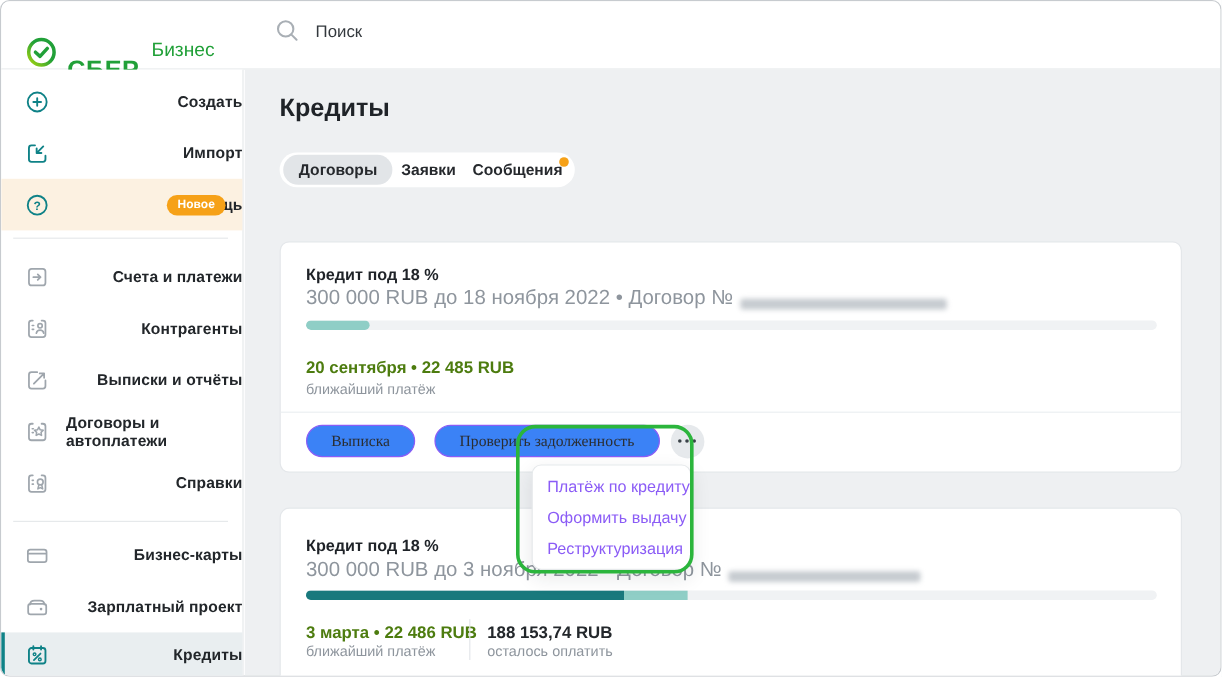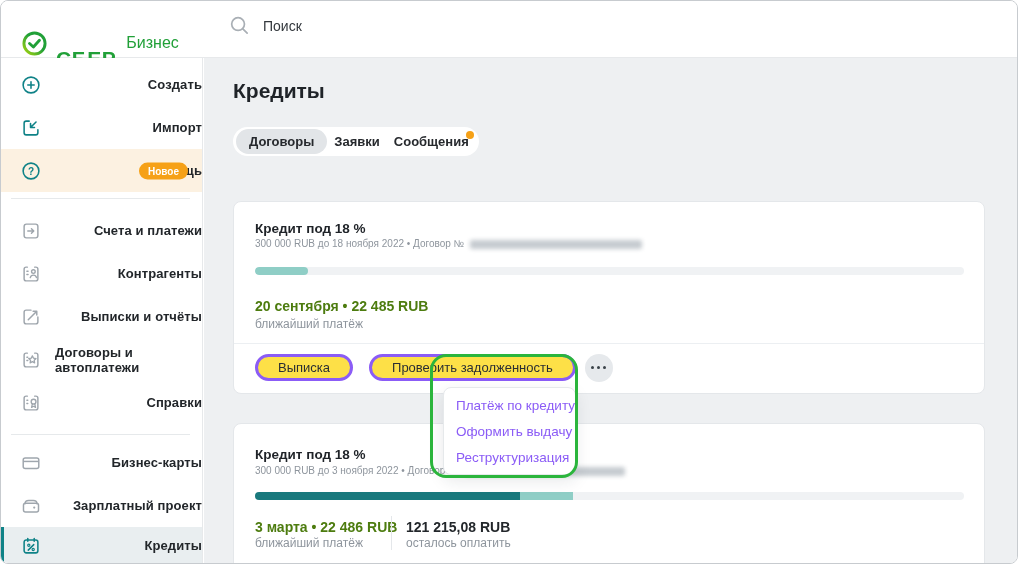--- a/index.html
+++ b/index.html
@@ -32,30 +32,30 @@
   .page-title{position:absolute;left:29px;top:21px;font-size:21px;font-weight:700;color:#1F2328;}
   .tabs{position:absolute;left:29px;top:69px;display:inline-flex;align-items:center;background:#fff;border-radius:15px;height:29px;padding:0 3px;}
   .tab{font-size:13px;font-weight:700;color:#26292D;padding:0 7px;height:25px;display:flex;align-items:center;border-radius:13px;cursor:pointer;position:relative;white-space:nowrap;}
   .tab.selected{background:#E2E5E8;padding:0 13px;}
   .notif-dot{width:8px;height:8px;border-radius:50%;background:#F6A117;display:inline-block;position:absolute;right:2px;top:2px;}
   
   .card{position:absolute;left:29px;width:752px;background:#fff;border:1px solid #E4E7EA;border-radius:8px;box-sizing:border-box;}
   .card1{top:143px;height:193px;}
   .card2{top:365px;height:200px;}
   .card-title{position:absolute;left:21px;font-size:13.5px;font-weight:700;color:#1F2328;}
-  .card-sub{position:absolute;left:21px;font-size:10px;color:#8E959D;display:flex;align-items:flex-end;gap:6px;white-space:nowrap;}
+  .card-sub{position:absolute;left:21px;font-size:17px;color:#8E959D;display:flex;align-items:flex-end;gap:6px;white-space:nowrap;}
   .redacted{display:inline-block;width:172px;height:9px;background:#C6CBD0;border-radius:2px;filter:blur(2px);}
   .progress{position:absolute;left:21px;right:20px;height:8px;border-radius:4px;background:#F0F2F4;overflow:hidden;display:flex;}
   .progress .seg{height:100%;}
   .seg.r1{border-radius:4px;}
   .pay-main{position:absolute;left:21px;font-size:14px;font-weight:700;color:#4d7c0f;}
   .pay-label{position:absolute;left:21px;font-size:12px;color:#8E959D;}
   .card-divider{position:absolute;left:0;right:0;height:1px;background:#ECEFF2;}
   .footer-row{position:absolute;left:21px;bottom:0;height:51px;display:flex;align-items:center;gap:16px;}
-  .pill-btn{height:27px;border:3px solid #8b5cf6;border-radius:14px;background:#fde047;padding:0 20px;font-size:13px;font-weight:500;color:#2A2E33;display:flex;align-items:center;cursor:pointer;white-space:nowrap;font-family:Liberation Sans, sans-serif;}
+  .pill-btn{height:27px;border:1px solid #8b5cf6;border-radius:14px;background:#3b82f6;padding:0 20px;font-size:13px;font-weight:500;color:#2A2E33;display:flex;align-items:center;cursor:pointer;white-space:nowrap;font-family:Liberation Serif, serif;}
   .more-btn{width:28px;height:28px;border-radius:50%;background:#E6E9EC;border:none;display:flex;align-items:center;justify-content:center;gap:2.5px;cursor:pointer;margin-left:-7px;}
   .dot3{width:3.5px;height:3.5px;border-radius:50%;background:#3A4248;}
   .vdivider{position:absolute;width:1px;background:#E4E7EA;}
   .col2-main{position:absolute;font-size:14px;font-weight:700;color:#23272B;}
   .col2-label{position:absolute;font-size:12px;color:#8E959D;}
   
   .dropdown{position:absolute;left:239px;top:329px;width:131px;background:#fff;border:1px solid #E6E9EB;border-radius:8px;box-shadow:0 6px 16px rgba(30,40,50,.10);z-index:5;padding:4px 0;}
   .dropdown-item{height:26px;display:flex;align-items:center;padding-left:12px;font-size:13.5px;color:#8b5cf6;cursor:pointer;white-space:nowrap;}
   .annotation{position:absolute;left:226px;top:296px;width:148px;height:124px;border:3px solid #2BB53C;border-radius:16px;box-sizing:border-box;z-index:6;pointer-events:none;}
 </style>
@@ -263,21 +263,21 @@
         <span>300 000 RUB до 3 ноября 2022 • Договор №</span>
         <span class="redacted" style="width:160px;"></span>
       </div>
       <div class="progress" style="top:68px;">
         <div class="seg" style="width: 37.4%; background-color: rgb(25, 121, 125);"></div>
         <div class="seg" style="width: 7.4%; background-color: rgb(143, 206, 198);"></div>
       </div>
       <div class="pay-main" style="top:95px;">3 марта • 22 486 RUB</div>
       <div class="pay-label" style="top:112px;">ближайший платёж</div>
       <div class="vdivider" style="left:157px;top:92px;height:34px;"></div>
-      <div class="col2-main" style="left:172px;top:95px;">121 215,08 RUB</div>
+      <div class="col2-main" style="left:172px;top:95px;">188 153,74 RUB</div>
       <div class="col2-label" style="left:172px;top:112px;">осталось оплатить</div>
     </div>
 
     <div class="dropdown">
       <div class="dropdown-item">Платёж по кредиту</div>
       <div class="dropdown-item">Оформить выдачу</div>
       <div class="dropdown-item">Реструктуризация</div>
     </div>
 
     <div class="annotation"></div>

